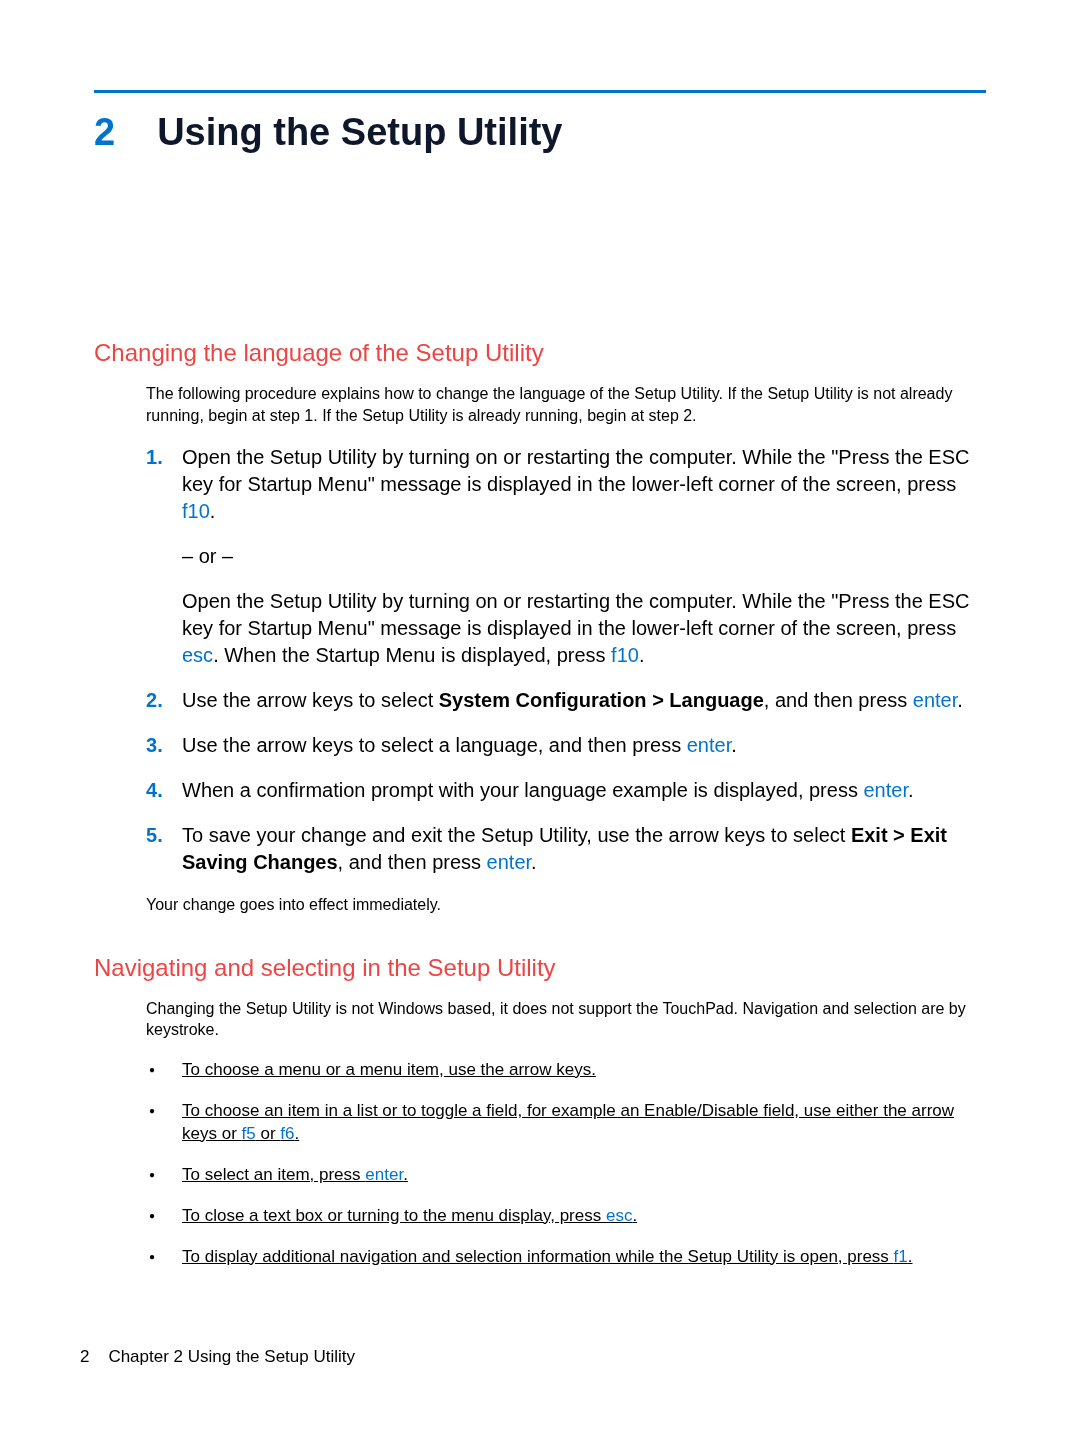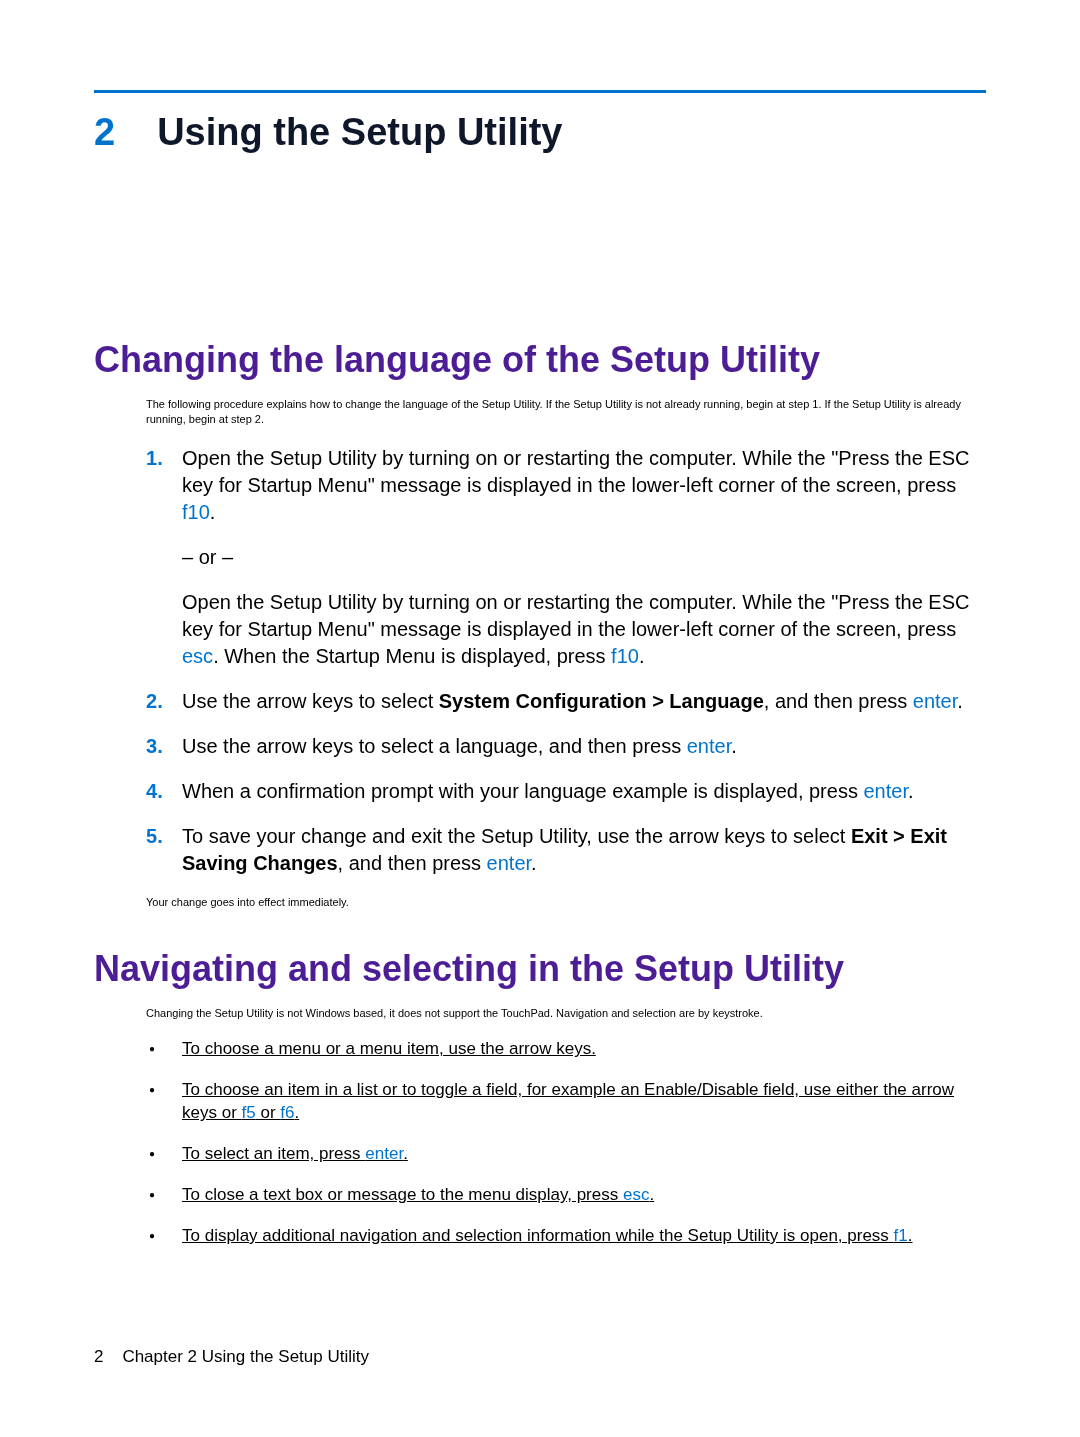--- a/index.html
+++ b/index.html
@@ -32,27 +32,27 @@
       font-size: 38px;
       font-weight: bold;
       color: #0073cf;
     }
     .chapter-title {
       font-size: 38px;
       font-weight: bold;
       color: #0f172a;
     }
     .section-heading {
-      font-size: 36px;
-      font-weight: bold;
-      color: #4c1d95;
+      font-size: 24px;
+      font-weight: normal;
+      color: #ef4444;
       margin-bottom: 16px;
     }
     .body-text {
-      font-size: 11px;
+      font-size: 16px;
       line-height: 1.35;
       margin-left: 52px;
       margin-bottom: 18px;
     }
     .numbered-list {
       list-style: none;
       margin-left: 52px;
       counter-reset: item;
     }
     .numbered-list > li {
@@ -97,21 +97,21 @@
     }
     .bold {
       font-weight: bold;
     }
     .section-gap {
       margin-top: 38px;
     }
     .footer {
       position: absolute;
       bottom: 70px;
-      left: 94px;
+      left: 80px;
       font-size: 17px;
     }
   </style>
 </head>
 <body>
 
 <div class="page">
   <div class="top-rule"></div>
   <div class="chapter-heading">
     <span class="chapter-num">2</span>
@@ -150,21 +150,21 @@
 
   <ul class="bullet-list">
     <li>To choose a menu or a menu item, use the arrow keys.</li>
     <li>
       <span>To choose an item in a list or to toggle a field, for example an Enable/Disable field, use either the arrow keys or </span><span class="keycolor">f5</span><span> or </span><span class="keycolor">f6</span><span>.</span>
     </li>
     <li>
       <span>To select an item, press </span><span class="keycolor">enter</span><span>.</span>
     </li>
     <li>
-      <span>To close a text box or message to the menu display, press </span><span class="keycolor">esc</span><span>.</span>
+      <span>To close a text box or turning to the menu display, press </span><span class="keycolor">esc</span><span>.</span>
     </li>
     <li>
       <span>To display additional navigation and selection information while the Setup Utility is open, press </span><span class="keycolor">f1</span><span>.</span>
     </li>
   </ul>
 </div>
 
 <div class="footer">
   <span>2</span>&nbsp;&nbsp;&nbsp;&nbsp;<span>Chapter 2   Using the Setup Utility</span>
 </div>

